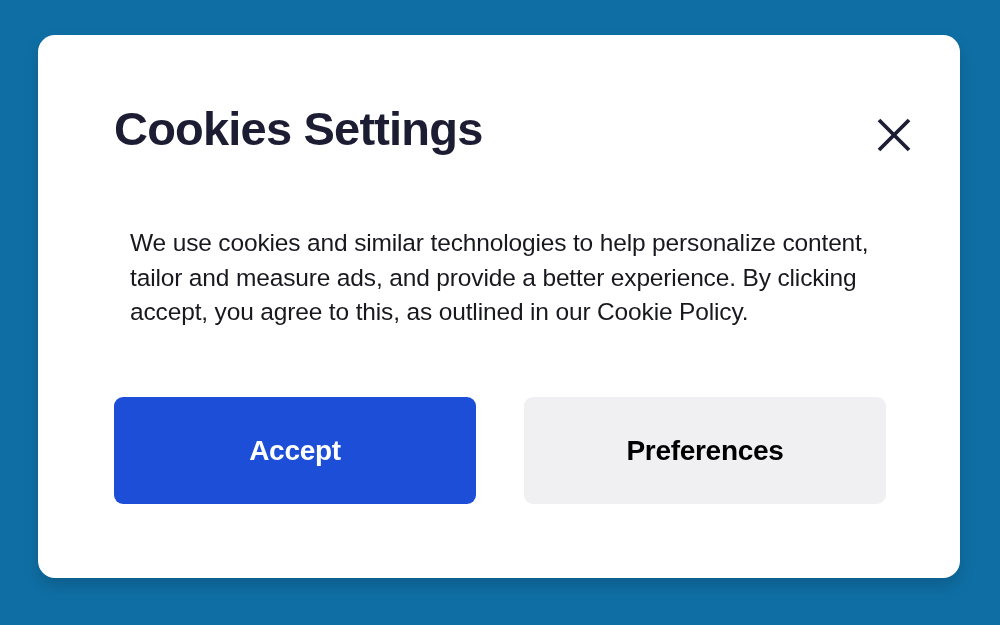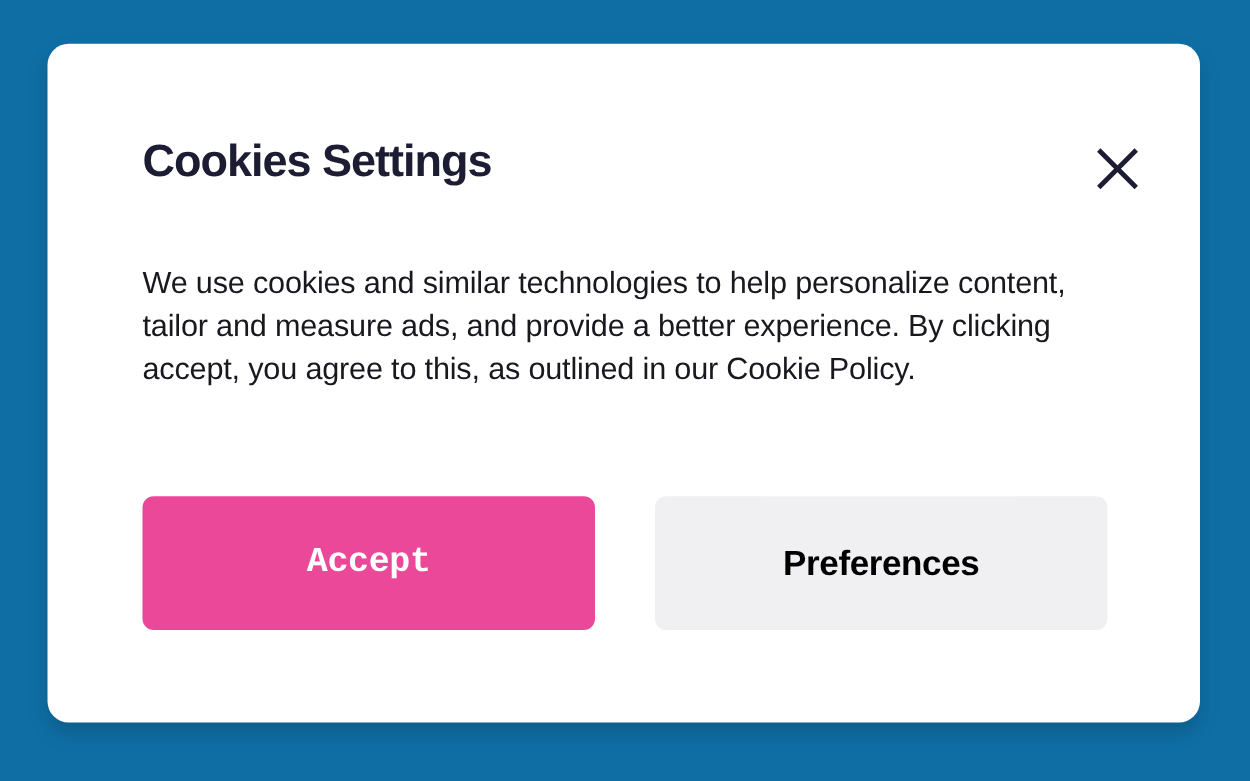--- a/index.html
+++ b/index.html
@@ -44,21 +44,21 @@
     right: 36px;
     height: 70px;
   }
 
   .dialog-title {
     position: absolute;
     left: 0;
     top: 0;
     margin: 0;
     font-family: "Liberation Sans", sans-serif;
-    font-size: 36px;
+    font-size: 47px;
     font-weight: 700;
     letter-spacing: -0.8px;
     line-height: 56px;
     color: #1C1C33;
     white-space: nowrap;
   }
 
   .close-button {
     position: absolute;
     right: 6px;
@@ -76,21 +76,21 @@
   .close-button svg {
     display: block;
   }
 
   
   .dialog-body {
     position: absolute;
     left: 76px;
     top: 175px;
     width: 790px;
-    margin: 0;
+    margin: 16px;
     font-family: "Liberation Sans", sans-serif;
     font-size: 24.5px;
     font-weight: 400;
     line-height: 34.5px;
     color: #18181F;
     letter-spacing: -0.15px;
     text-align: left;
   }
 
   
@@ -115,23 +115,22 @@
     border-radius: 9px;
     font-family: "Liberation Sans", sans-serif;
     font-size: 28px;
     font-weight: 700;
     letter-spacing: -0.3px;
     cursor: pointer;
     padding: 0;
   }
 
   .btn-accept {
-    background: #ec4899;
+    background: #1d4ed8;
     color: #FFFFFF;
-    font-family: Liberation Mono, monospace;
   }
 
   .btn-preferences {
     background: #F0F0F3;
     color: #000000;
   }
 </style>
 </head>
 <body>
 

